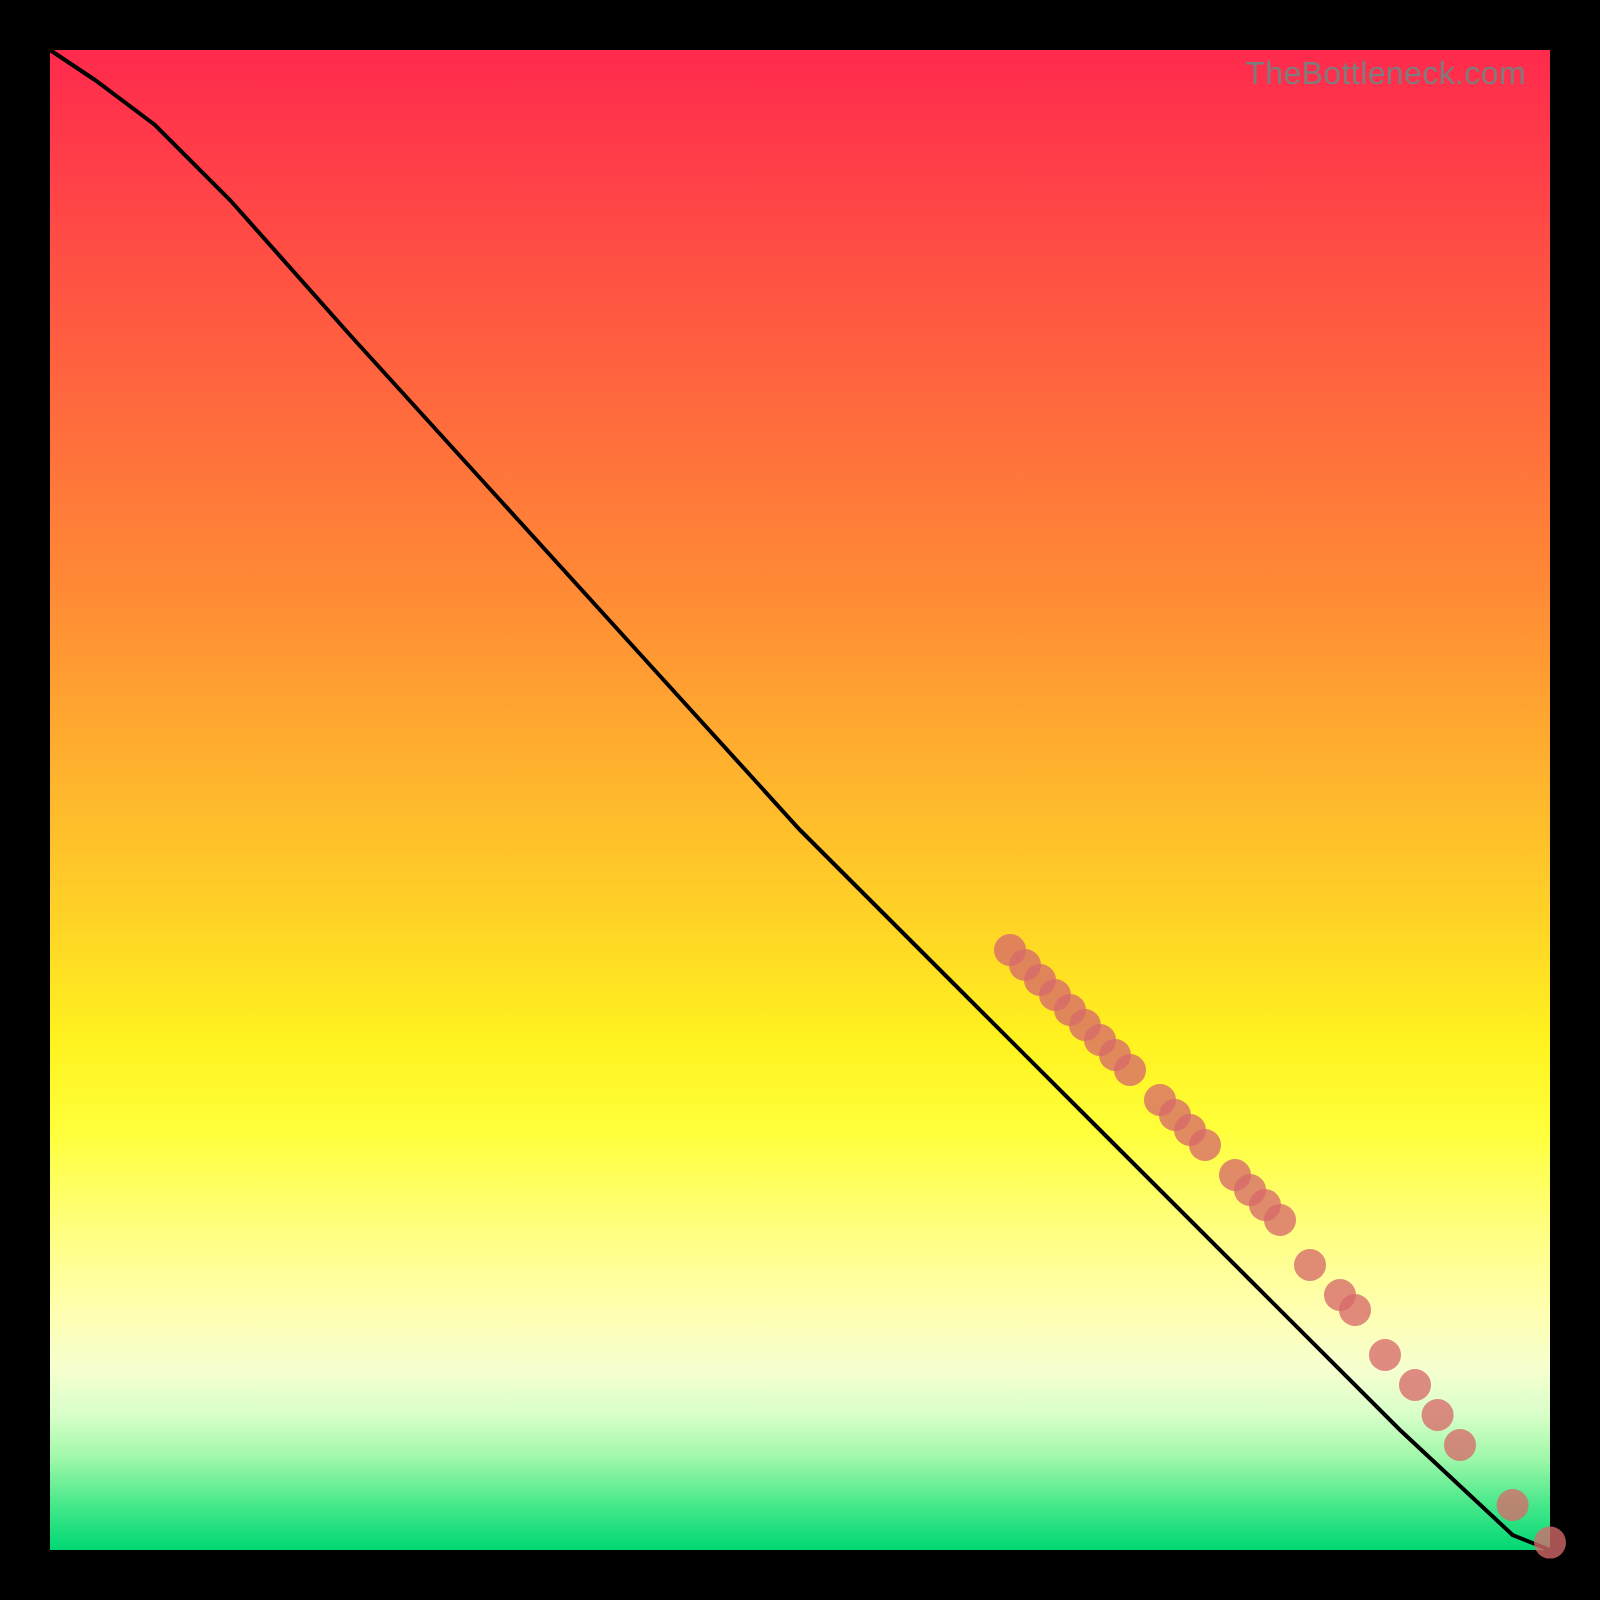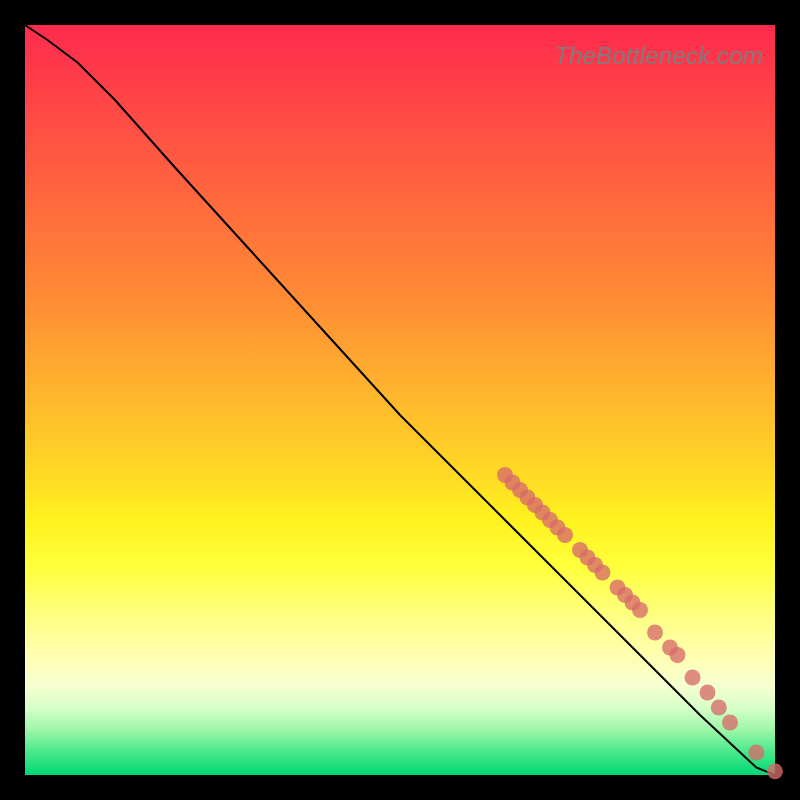--- a/index.html
+++ b/index.html
@@ -38,28 +38,27 @@
       #ffffb0 84%,
       #f6ffd0 88%,
       #d8ffc8 91%,
       #9cf7a8 94%,
       #46e88a 97%,
       #00d774 100%
     );
   }
   .watermark {
     position: absolute;
-    top: 17px;
+    top: 4px;
     right: 12px;
     color: #7d7d7d;
-    font-size: 24px;
+    font-size: 16px;
     font-weight: 500;
     letter-spacing: 0.2px;
     user-select: none;
-    font-style: italic;
   }
   svg.curve {
     position: absolute;
     left: 0;
     top: 0;
     width: 750px;
     height: 750px;
     overflow: visible;
   }
   .curve-path {

